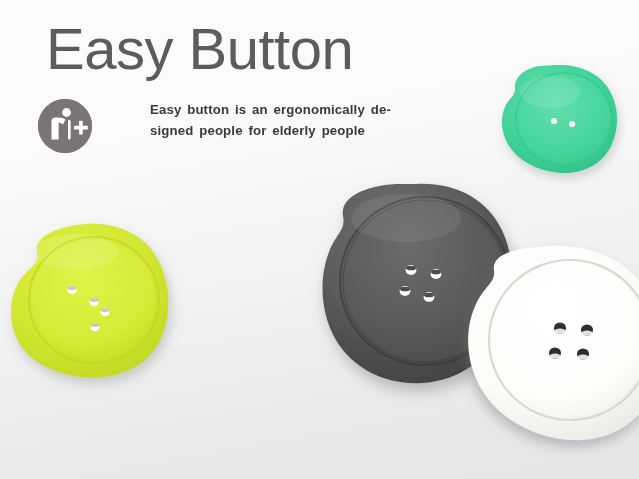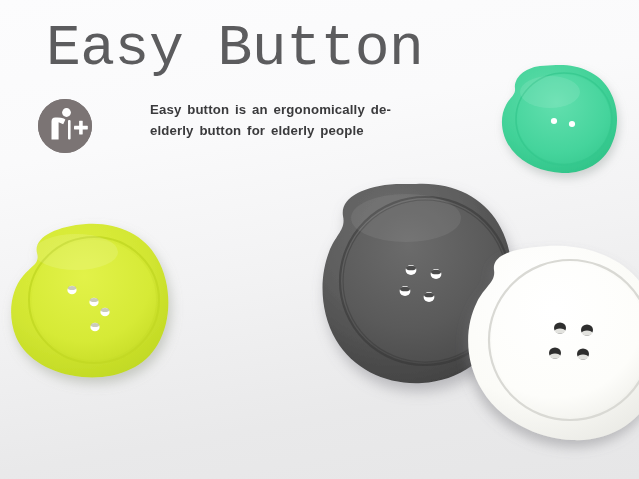--- a/index.html
+++ b/index.html
@@ -20,21 +20,20 @@
   .title {
     position: absolute;
     left: 46px;
     top: 14px;
     font-size: 58px;
     line-height: 70px;
     letter-spacing: -0.5px;
     font-weight: 400;
     color: #5c5c5e;
     white-space: nowrap;
-    font-family: Liberation Mono, monospace;
   }
 
   .tagline-icon {
     position: absolute;
     left: 38px;
     top: 99px;
     width: 54px;
     height: 54px;
     border-radius: 50%;
     background: #7b7474;
@@ -83,21 +82,21 @@
 
       <rect x="30.0" y="21.0" width="2.6" height="19.5" rx="1.1" fill="#ffffff"></rect>
 
       <rect x="36.0" y="26.8" width="13.8" height="3.6" rx="0.4" fill="#ffffff"></rect>
       <rect x="41.1" y="21.7" width="3.6" height="13.8" rx="0.4" fill="#ffffff"></rect>
     </svg>
   </div>
 
   <div class="tagline">
     <span>Easy button is an ergonomically de-</span><br>
-    <span>elderly button for elderly people</span>
+    <span>signed people for elderly people</span>
   </div>
 
   <div class="btn" style="left:498px; top:62px;">
     <svg width="125" height="120" viewBox="0 0 125 120">
       <defs>
         <radialGradient id="tealBody" cx="40%" cy="30%" r="85%">
           <stop offset="0%" stop-color="#5fdcaa"></stop>
           <stop offset="55%" stop-color="#41d298"></stop>
           <stop offset="100%" stop-color="#2bbf84"></stop>
         </radialGradient>

